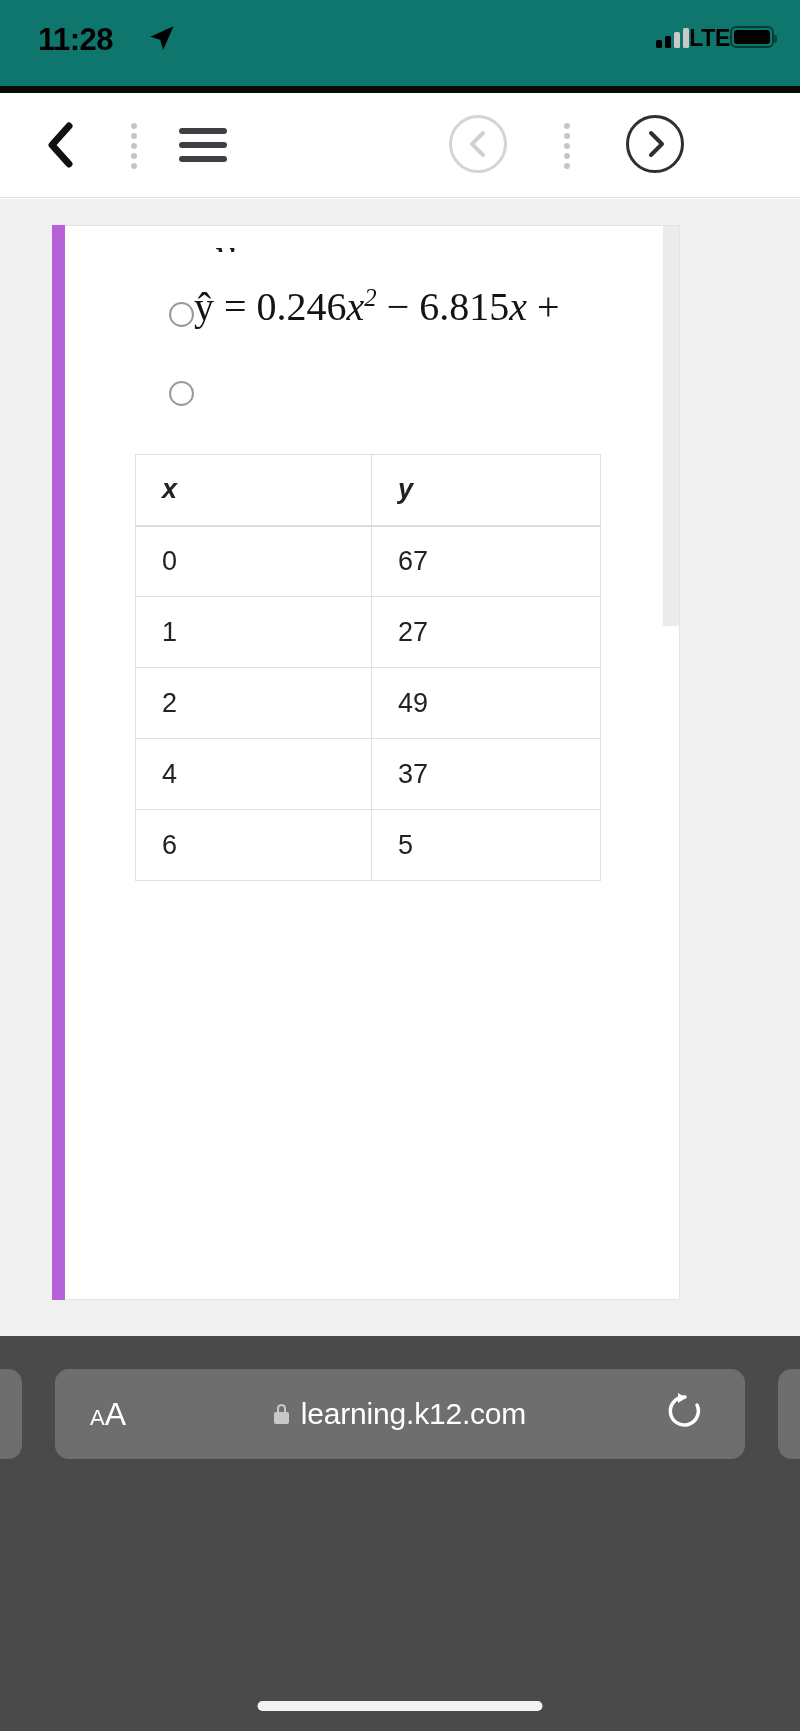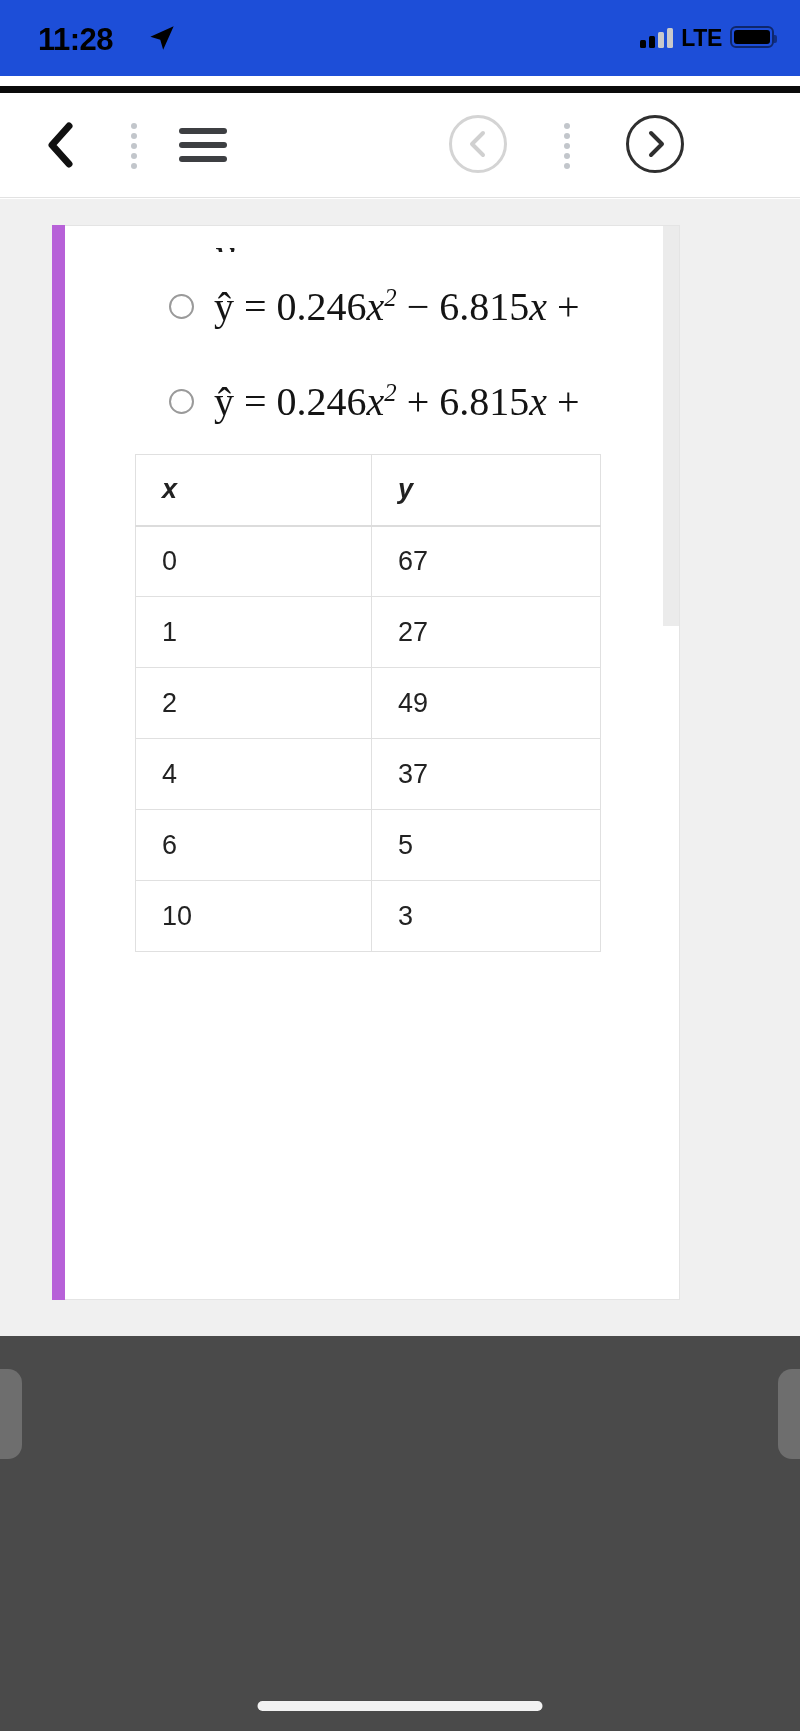--- a/index.html
+++ b/index.html
@@ -6,35 +6,35 @@
   html, body {
     width: 800px; height: 1731px;
     font-family: "Liberation Sans", sans-serif;
     background: #ffffff;
     overflow: hidden;
   }
   .screen { position: relative; width: 800px; height: 1731px; background:#fff; }
 
   
   .statusbar {
-    position: absolute; top:0; left:0; width:800px; height:76px;
-    background:#1d4ed8;
+    position: absolute; top:0; left:0; width:800px; height:86px;
+    background:#0f766e;
     text-align:right;
   }
   .sb-time {
     position:absolute; left:38px; top:22px;
     font-size:31px; font-weight:600; color:#000; letter-spacing:-0.5px;
   }
   .sb-loc {
     position:absolute; left:148px; top:24px;
     width:28px; height:28px; color:#000;
   }
   .sb-right {
     position:absolute; right:26px; top:26px;
-    display:flex; align-items:flex-end; gap:8px;
+    display:flex; align-items:flex-end; 
   }
   .bars { display:flex; align-items:flex-end; gap:3px; height:20px; }
   .bar { width:6px; border-radius:1.5px; background:#c9c9cb; }
   .bar.on { background:#000; }
   .b1 { height:8px; } .b2 { height:12px; } .b3 { height:16px; } .b4 { height:20px; }
   .sb-lte { font-size:23px; font-weight:600; color:#000; line-height:20px; letter-spacing:-0.3px; }
   .batt {
     position:relative; width:44px; height:22px;
     border:2px solid rgba(0,0,0,0.5); border-radius:6px; padding:2px;
   }
@@ -94,21 +94,21 @@
     position:absolute; right:0px; top:0px; width:16px; height:400px;
     background:#ebebeb;
   }
   .clip-y {
     position:absolute; left:150px; top:2px;
     font-family:"Liberation Serif", serif; font-style:italic;
     font-size:44px; color:#1a1a1a; height:24px; overflow:hidden;
   }
 
   .choice {
-    position:absolute; left:104px; display:flex; align-items:center; gap:20px;
+    position:absolute; left:104px; display:flex; align-items:flex-end; 
     white-space:nowrap;
   }
   .radio {
     flex:none; width:25px; height:25px; border-radius:50%;
     border:2px solid #9a9a9a; background:#fff;
   }
   .eq {
     font-family:"Liberation Serif", serif;
     font-size:40px; color:#141414; line-height:1;
   }
@@ -243,23 +243,20 @@
 
       <div class="choice choice-1">
         <span class="radio"></span>
         <span class="eq">
           <span>ŷ = 0.246</span><i>x</i><sup>2</sup>&nbsp;<span>−</span>&nbsp;<span>6.815</span><i>x</i>&nbsp;<span>+</span>
         </span>
       </div>
 
       <div class="choice choice-2">
         <span class="radio"></span>
-        <span class="eq">
-          <span>ŷ = 0.246</span><i>x</i><sup>2</sup>&nbsp;<span>+</span>&nbsp;<span>6.815</span><i>x</i>&nbsp;<span>+</span>
-        </span>
       </div>
 
       <table class="tbl">
         <colgroup>
             <col class="c1">
             <col class="c2">
           </colgroup>
         <thead>
           <tr>
             <th>x</th>
@@ -280,32 +277,46 @@
             <td>49</td>
           </tr>
           <tr>
             <td>4</td>
             <td>37</td>
           </tr>
           <tr>
             <td>6</td>
             <td>5</td>
           </tr>
-          <tr>
-            <td>10</td>
-            <td>3</td>
-          </tr>
         </tbody>
       </table>
 
     </div>
   </div>
 
   <div class="safari">
     <div class="urlrow">
       <div class="tab-peek l"></div>
       <div class="tab-peek r"></div>
+      <div class="urlbar">
+        <div class="aa">
+          <span class="s">A</span><span class="b">A</span>
+        </div>
+        <div class="urlcenter">
+          <span class="lock">
+            <span class="lock-sh"></span>
+              <span class="lock-body"></span>
+          </span>
+          <span class="urltext">learning.k12.com</span>
+        </div>
+        <div class="reload">
+          <svg width="40" height="44" viewBox="0 0 40 44">
+            <path d="M20 7 A14 14 0 1 0 32 15" stroke="#fff" stroke-width="3.5" fill="none" stroke-linecap="round"></path>
+            <path d="M13 3 L21 8 L13 13 Z" fill="#fff"></path>
+          </svg>
+        </div>
+      </div>
     </div>
 
     <div class="homebar"></div>
   </div>
 
 </div>
 
 </body></html>

